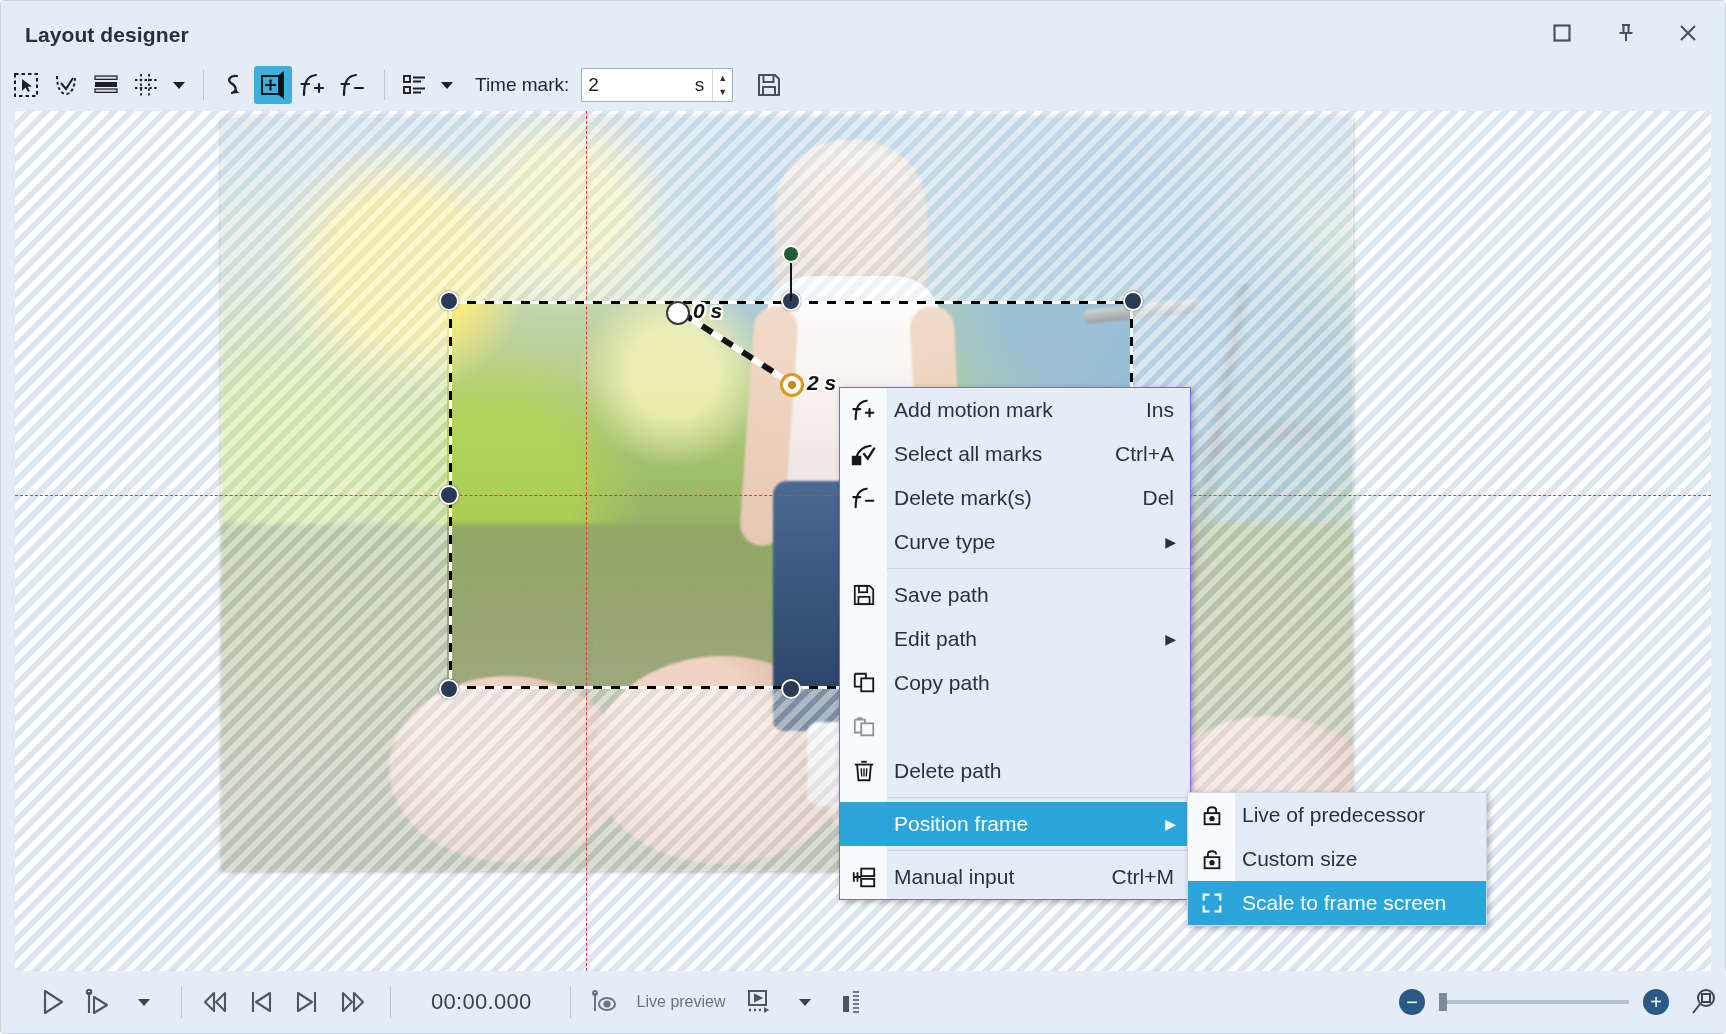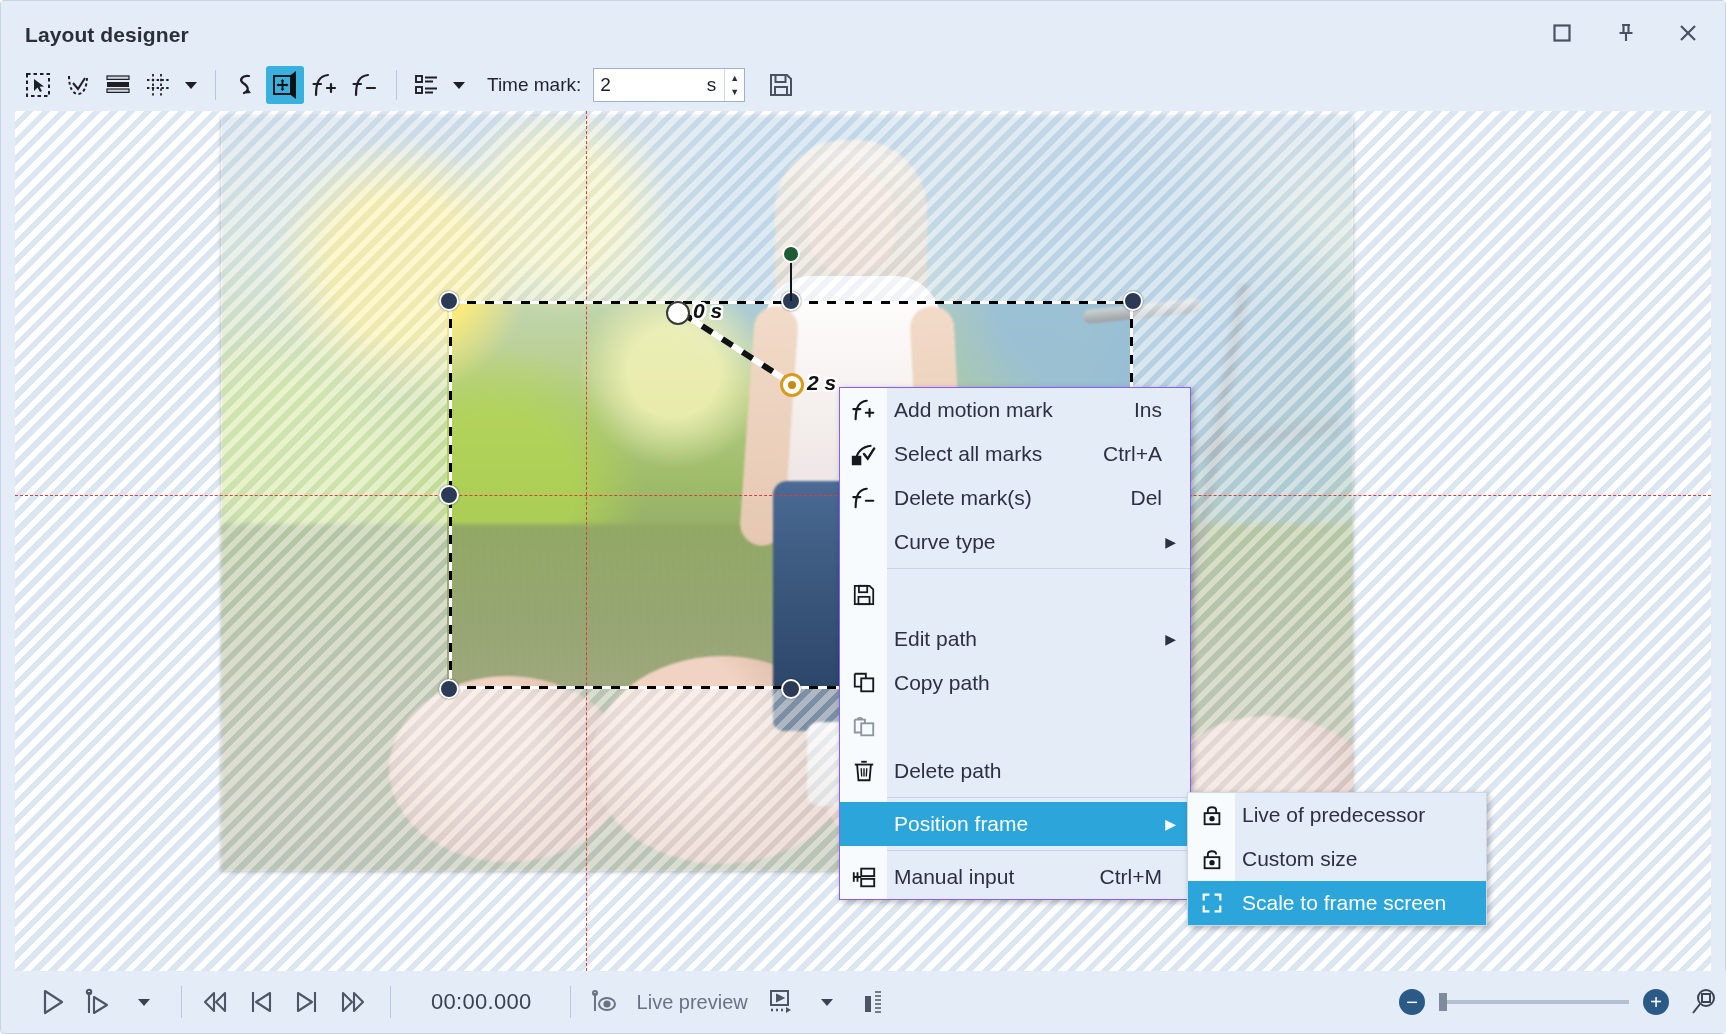--- a/index.html
+++ b/index.html
@@ -35,21 +35,21 @@
     color: #4a5260;
   }
   #btn-maximize { right: 140px; }
   #btn-pin      { right: 76px; }
   #btn-close    { right: 14px; }
 
   
   #toolbar {
     position: absolute; left: 0; top: 58px; width: 100%; height: 52px;
     background: #e4ecf7;
-    display: flex; align-items: center; padding-left: 18px;
+    display: flex; align-items: center; padding-left: 6px;
   }
   .tb-btn {
     width: 38px; height: 38px;
     display: flex; align-items: center; justify-content: center;
     color: #1d1f24; border-radius: 3px; margin-right: 2px;
   }
   .tb-btn.active { background: #39b0dd; }
   .tb-caret {
     width: 24px; height: 38px;
     display: flex; align-items: center; justify-content: center;
@@ -276,21 +276,21 @@
   }
   .bb-btn {
     width: 42px; height: 42px; margin-right: 4px;
     display: flex; align-items: center; justify-content: center; color: #4e5663;
   }
   .bb-sep { width: 1px; height: 32px; background: #b9c7d9; margin: 0 12px; }
   #timecode {
     font-size: 22px; color: #3b4250; margin: 0 26px 0 28px;
     font-family: "Liberation Sans", sans-serif; letter-spacing: .3px;
   }
-  #live-preview-label { font-size: 20px; color: #6b7383; margin-left: 8px; margin-right: 12px; }
+  #live-preview-label { font-size: 16px; color: #6b7383; margin-left: 8px; margin-right: 12px; }
   #zoom-cluster {
     position: absolute; right: 18px; display: flex; align-items: center;
   }
   #zoom-minus {
     width: 26px; height: 26px; border-radius: 50%; background: #2c5a87;
     display: flex; align-items: center; justify-content: center; color: #fff;
     font-size: 20px; line-height: 0;
   }
   #zoom-slider {
     width: 190px; height: 4px; background: #b2c0d2; margin: 0 14px; position: relative;
@@ -318,21 +318,21 @@
   .mi {
     position: relative; height: 44px; display: flex; align-items: center;
     font-size: 21px; color: #2b3140;
   }
   .mi .ico {
     width: 47px; min-width: 47px; height: 44px;
     display: flex; align-items: center; justify-content: center;
     color: #15181f; z-index: 2;
   }
   .mi .lbl { flex: 1; padding-left: 7px; z-index: 2; }
-  .mi .sc  { padding-right: 28px; color: #2b3140; z-index: 2; }
+  .mi .sc  { padding-right: 16px; color: #2b3140; z-index: 2; }
   .mi .arrow { padding-right: 14px; color: #2b3140; font-size: 14px; z-index: 2; }
   .mi.sel { background: #2ca6da; color: #ffffff; }
   .mi.sel .lbl, .mi.sel .sc, .mi.sel .arrow { color: #ffffff; }
   .mi.disabled { color: #8d95a3; }
   .mi.disabled .ico { color: #8d95a3; }
   .mi-sep { height: 1px; background: #c9d5e3; margin: 4px 0 4px 47px; position: relative; z-index: 2; }
 
   
   #submenu {
     position: absolute; left: 1186px; top: 791px; width: 300px;
@@ -724,20 +724,21 @@
     <div class="mi-sep"></div>
 
     <div class="mi">
       <span class="ico">
         <svg width="24" height="24" viewBox="0 0 26 26" fill="none" stroke="#15181f" stroke-width="1.9">
           <path d="M3 3 L19 3 L23 7 L23 23 L3 23 Z"></path>
           <rect x="7.5" y="3" width="9" height="7"></rect>
           <rect x="7" y="15" width="12" height="8"></rect>
         </svg>
       </span>
+      <span class="lbl">Save path</span>
     </div>
 
     <div class="mi">
       <span class="ico"></span>
       <span class="lbl">Edit path</span>
       <span class="arrow">▶</span>
     </div>
 
     <div class="mi">
       <span class="ico">

